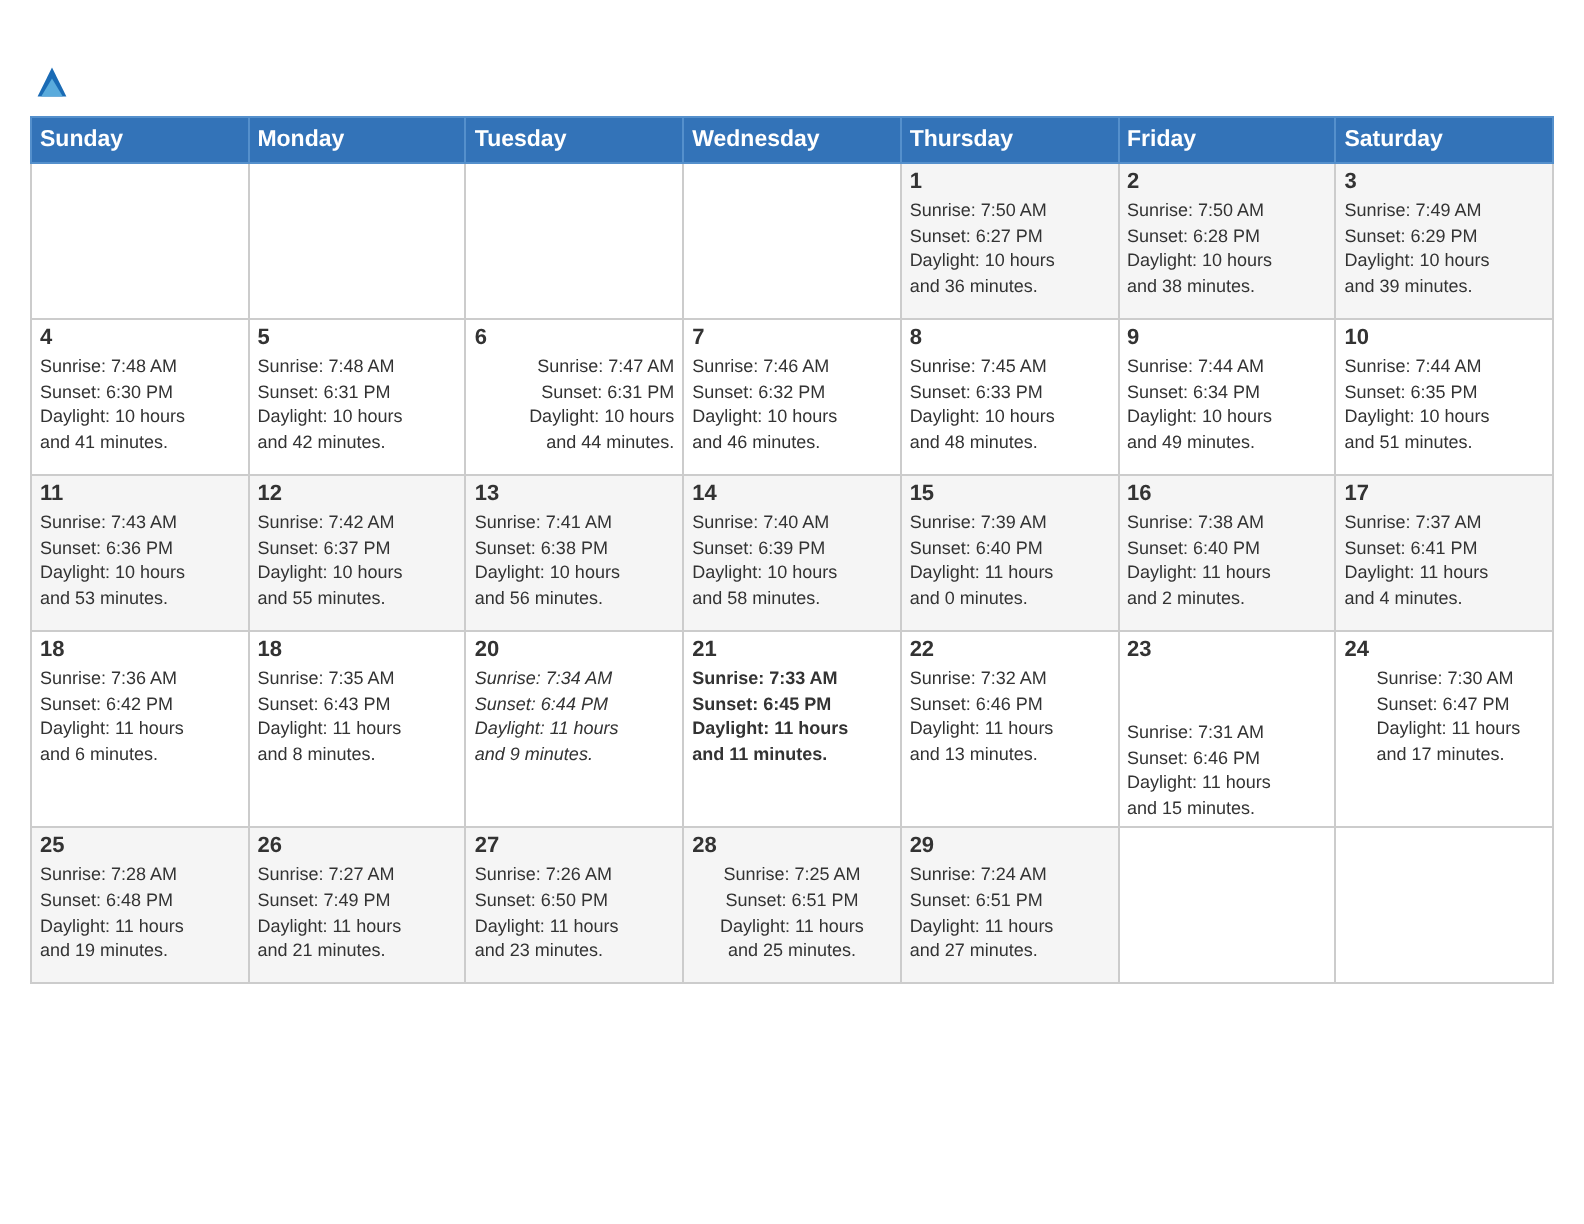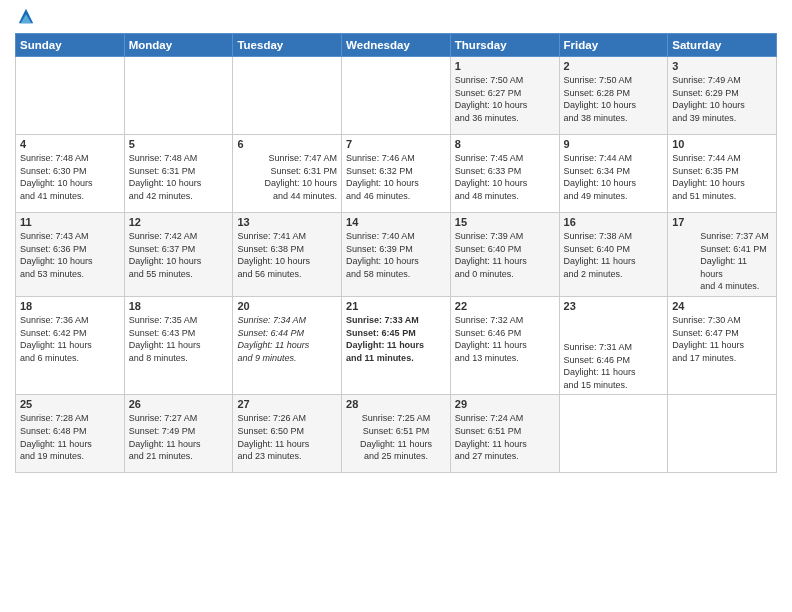--- a/index.html
+++ b/index.html
@@ -6,21 +6,21 @@
     body {
       font-family: Arial, sans-serif;
       background: #fff;
       width: 792px;
       height: 612px;
       overflow: hidden;
     }
     .page {
       width: 792px;
       height: 612px;
-      padding: 2px 15px;
+      padding: 27px 15px;
     }
     .header {
       display: flex;
       justify-content: space-between;
       align-items: flex-start;
       margin-bottom: 8px;
     }
     .logo {
       display: flex;
       align-items: center;
@@ -248,21 +248,21 @@
           </td>
           <td>
             <span class="day-number">16</span>
             <div class="day-info" style="white-space: pre-line;">Sunrise: 7:38 AM
 Sunset: 6:40 PM
 Daylight: 11 hours
 and 2 minutes.</div>
           </td>
           <td>
             <span class="day-number">17</span>
-            <div class="day-info" style="white-space: pre-line; margin-left: 28px;">Sunrise: 7:37 AM
+            <div class="day-info" style="white-space: pre-line;">Sunrise: 7:37 AM
 Sunset: 6:41 PM
 Daylight: 11 hours
 and 4 minutes.</div>
           </td>
         </tr>
         <tr>
           <td>
             <span class="day-number">18</span>
             <div class="day-info" style="white-space: pre-line;">Sunrise: 7:36 AM
 Sunset: 6:42 PM
@@ -299,21 +299,21 @@
           </td>
           <td>
             <span class="day-number">23</span>
             <div class="day-info" style="white-space: pre-line; margin-top: 29px;">Sunrise: 7:31 AM
 Sunset: 6:46 PM
 Daylight: 11 hours
 and 15 minutes.</div>
           </td>
           <td>
             <span class="day-number">24</span>
-            <div class="day-info" style="white-space: pre-line;">Sunrise: 7:30 AM
+            <div class="day-info" style="white-space: pre-line; margin-left: 16px;">Sunrise: 7:30 AM
 Sunset: 6:47 PM
 Daylight: 11 hours
 and 17 minutes.</div>
           </td>
         </tr>
         <tr>
           <td>
             <span class="day-number">25</span>
             <div class="day-info" style="white-space: pre-line;">Sunrise: 7:28 AM
 Sunset: 6:48 PM

